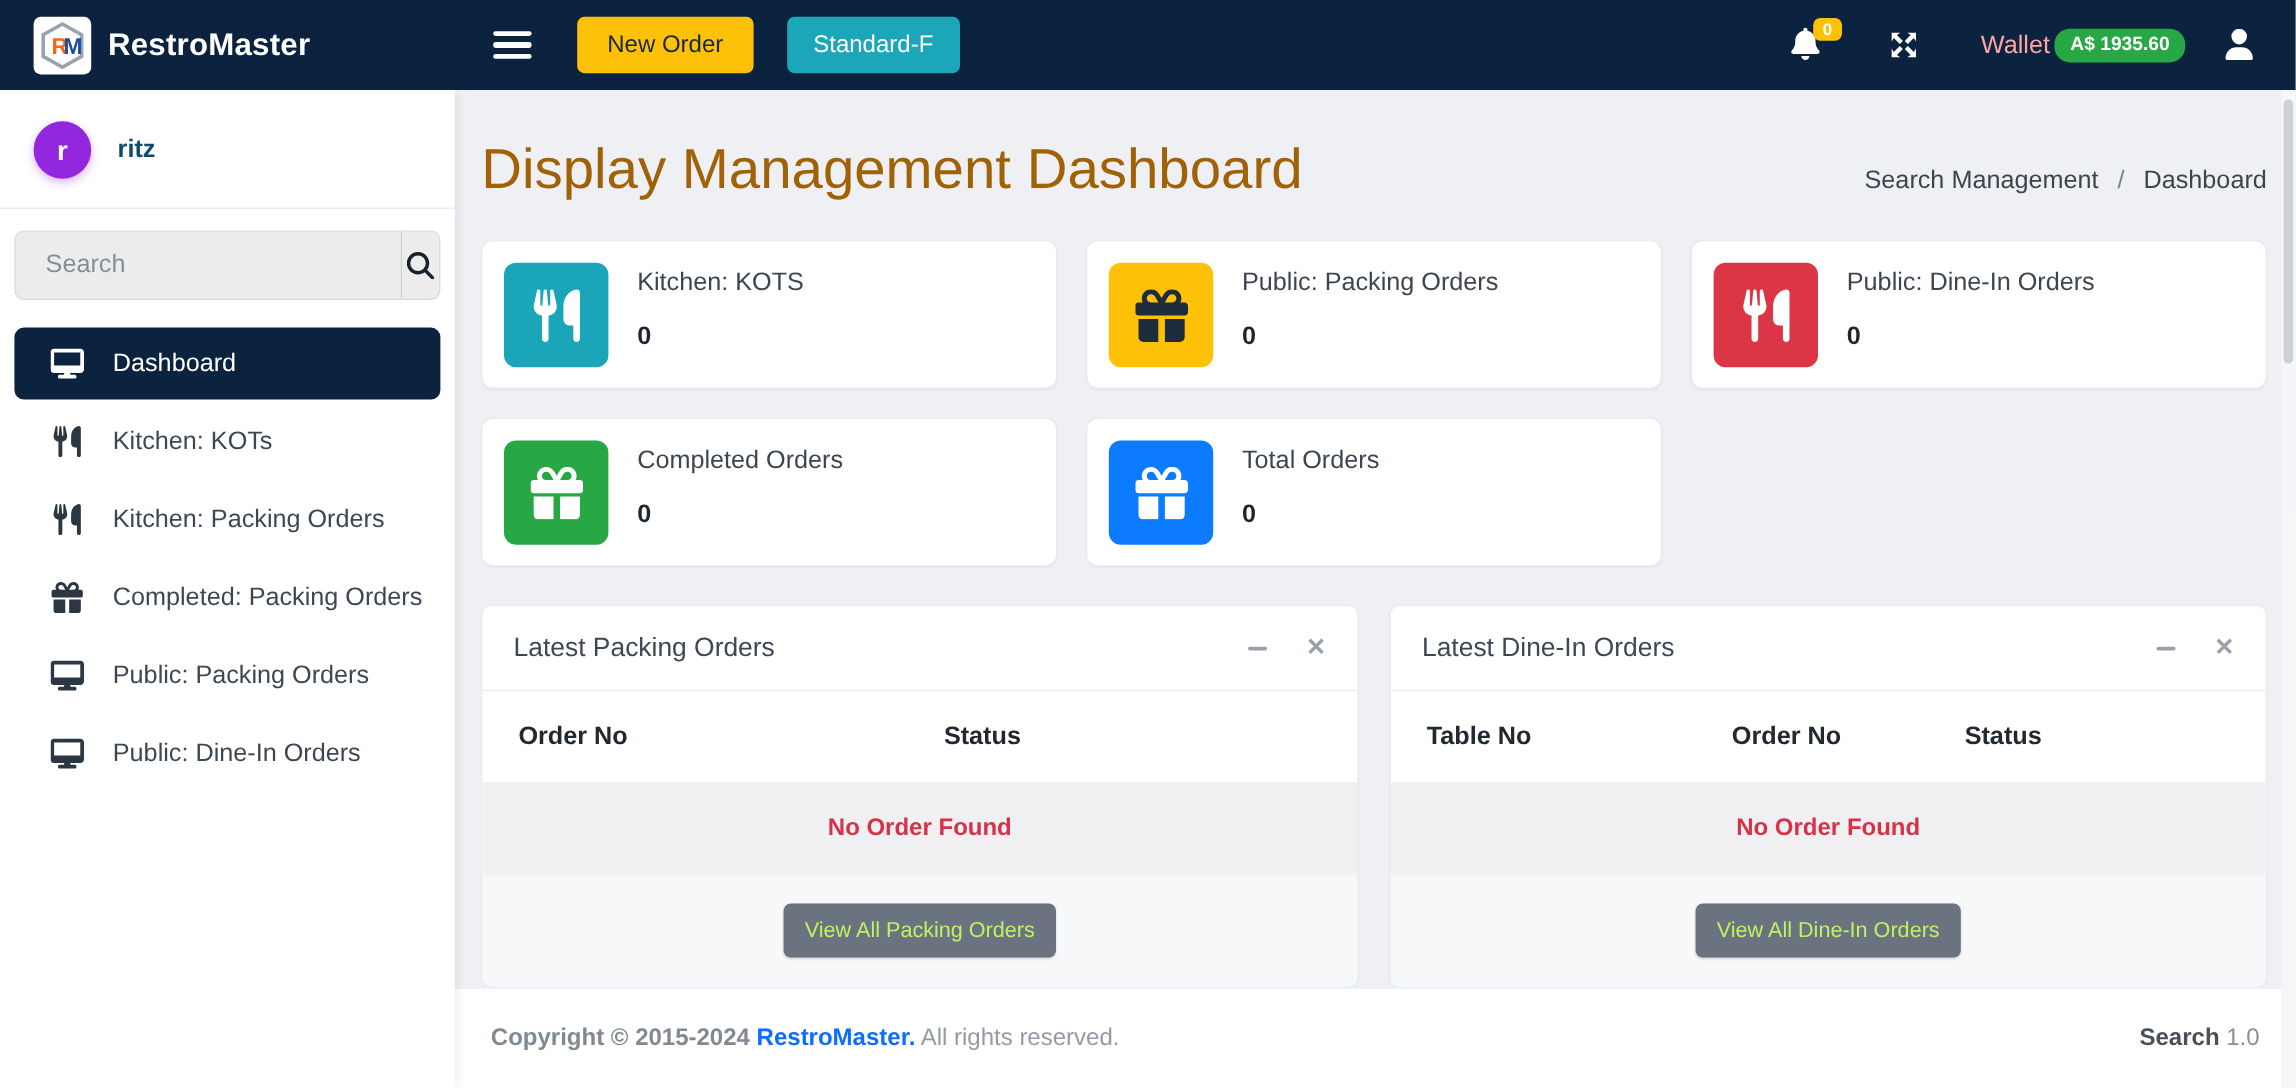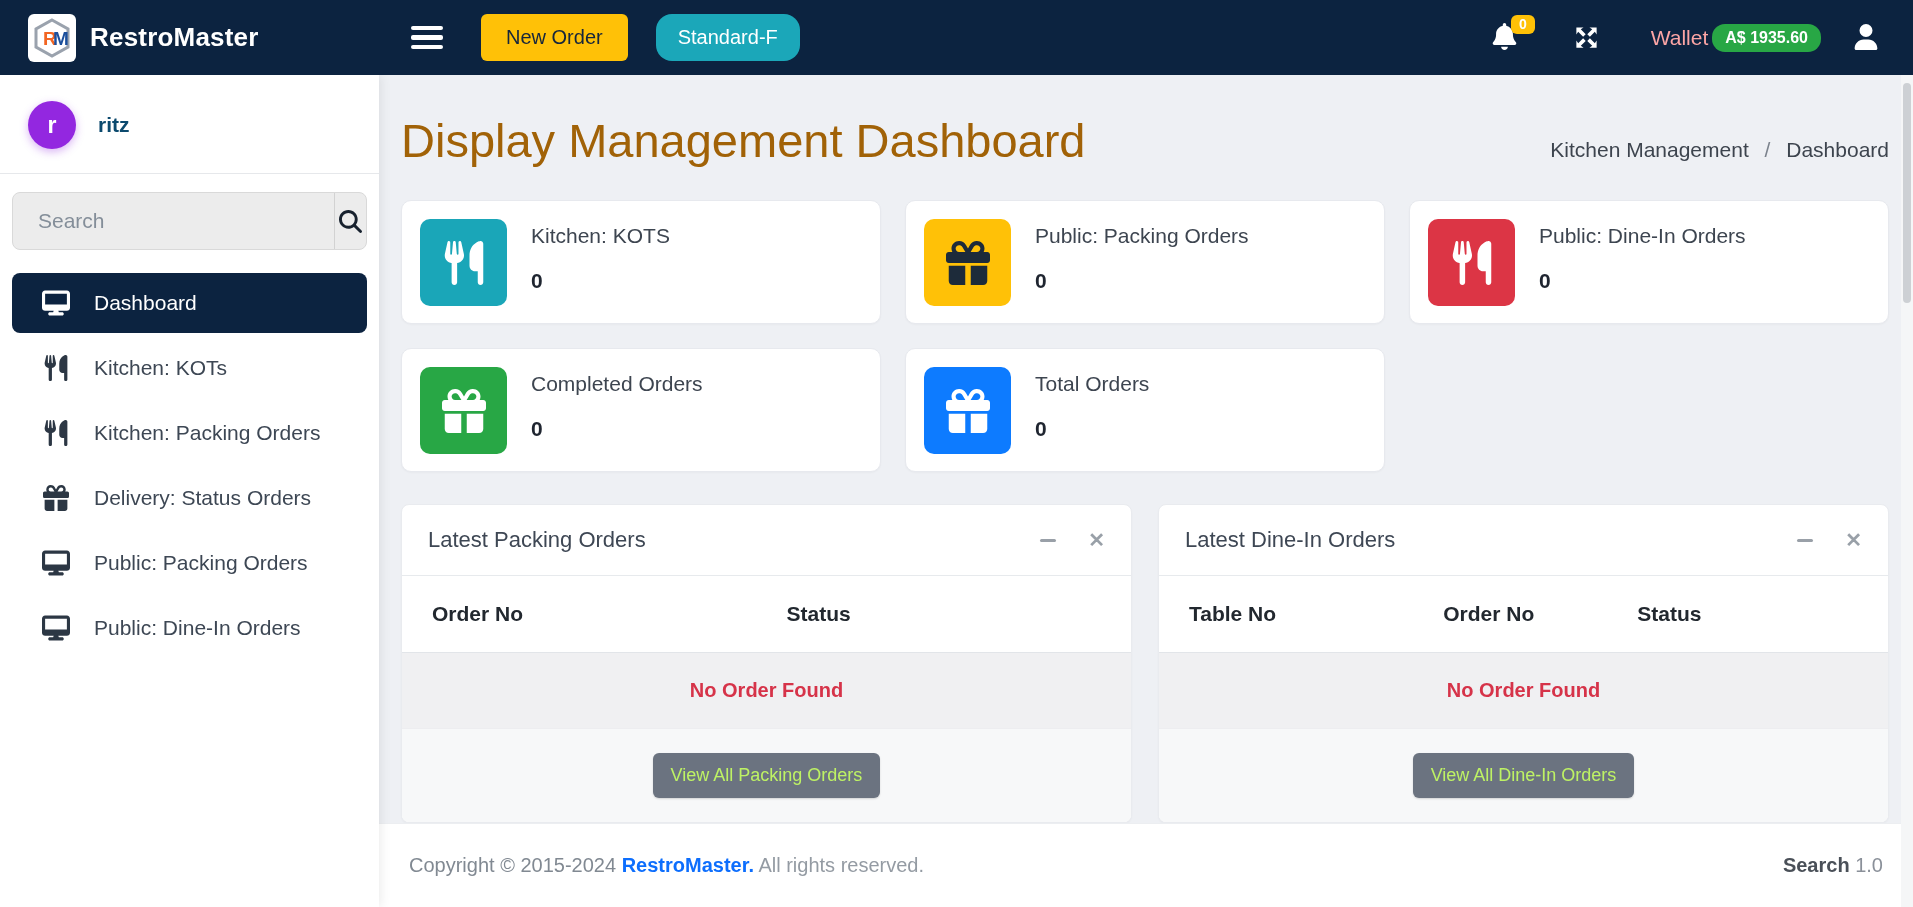--- a/index.html
+++ b/index.html
@@ -11,21 +11,21 @@
     background:#0c2340; display:flex; align-items:center; z-index:30; }
   .brand { width:379px; height:75px; display:flex; align-items:center; padding-left:28px; flex:0 0 auto; }
   .logo-box { width:48px; height:48px; background:#fff; border-radius:6px; display:flex;
     align-items:center; justify-content:center; margin-right:14px; position:relative; }
   .logo-hex { width:40px; height:40px; }
   .brand-name { color:#fff; font-size:26px; font-weight:bold; letter-spacing:.2px; }
   .hamburger { margin-left:32px; width:34px; cursor:pointer; }
   .hamburger span { display:block; width:32px; height:4.5px; background:#fff; border-radius:2px; margin:5px 0; }
   .btn-neworder { margin-left:36px; background:#ffc107; color:#16263c; border:none; border-radius:6px;
     font-size:20px; padding:12px 25px; font-family:inherit; cursor:pointer; }
-  .btn-profile { margin-left:28px; background:#1ba7b9; color:#fff; border:none; border-radius:16px;
+  .btn-profile { margin-left:28px; background:#1ba7b9; color:#fff; border:none; border-radius:6px;
     font-size:20px; padding:12px 22px; font-family:inherit; cursor:pointer; }
   .nav-right { margin-left:auto; display:flex; align-items:center; padding-right:32px; }
   .bell-wrap { position:relative; width:30px; height:30px; cursor:pointer; }
   .bell-wrap svg { width:27px; height:27px; fill:#fff; }
   .bell-badge { position:absolute; top:-8px; right:-14px; background:#ffc107; color:#fff;
     font-size:14px; font-weight:bold; border-radius:6px; padding:2px 8px; line-height:1.1; }
   .expand-wrap { margin-left:52px; width:28px; height:28px; cursor:pointer; }
   .expand-wrap svg { width:27px; height:27px; fill:#fff; }
   .wallet { margin-left:50px; display:flex; align-items:center; cursor:pointer; }
   .wallet-label { color:#fca5a5; font-size:21px; }
@@ -98,21 +98,21 @@
   .p-empty { background:#f0f0f2; text-align:center; padding:26px; font-size:20px; font-weight:bold; color:#d63349; }
   .p-foot { background:#f7f8f9; padding:24px; text-align:center; border-top:1px solid #ededf0; }
   .btn-viewall { background:#6b7380; color:#bef264; border:none; border-radius:6px; font-size:18px;
     font-weight:500; padding:12px 18px; font-family:inherit; cursor:pointer;
     box-shadow:0 1px 2px rgba(0,0,0,.15); }
 
   
   .footer { height:86px; background:#fff; border-top:1px solid #eceef1; display:flex;
     align-items:center; justify-content:space-between; padding:0 30px; font-size:20px; }
   .fo-left { color:#949ba3; }
-  .fo-bold { font-weight:normal; color:#818992; }
+  .fo-bold { font-weight:bold; color:#818992; }
   .fo-brand { font-weight:bold; color:#0d6efd; cursor:pointer; }
   .fo-right { color:#8a9099; }
   .fo-version { font-weight:bold; color:#4a5058; }
 
   
   .scrollbar { position:absolute; top:75px; right:0; width:12px; height:832px; background:#f5f6f7; z-index:40; }
   .scroll-thumb { position:absolute; top:8px; left:2px; width:8px; height:220px; background:#cdd0d4; border-radius:4px; }
 </style>
 </head>
 <body>
@@ -226,21 +226,21 @@
           </svg>
         </span>
       <span class="mi-label">Kitchen: Packing Orders</span>
     </div>
     <div class="menu-item">
       <span class="mi-icon">
           <svg>
             <use href="#i-gift"></use>
           </svg>
         </span>
-      <span class="mi-label">Delivery: Status Orders</span>
+      <span class="mi-label">Completed: Packing Orders</span>
     </div>
     <div class="menu-item">
       <span class="mi-icon">
           <svg>
             <use href="#i-desktop"></use>
           </svg>
         </span>
       <span class="mi-label">Public: Packing Orders</span>
     </div>
     <div class="menu-item">
@@ -252,21 +252,21 @@
       <span class="mi-label">Public: Dine-In Orders</span>
     </div>
   </div>
 </div>
 
 <div class="main">
   <div class="content">
     <div class="page-head">
       <div class="page-title">Display Management Dashboard</div>
       <div class="breadcrumb">
-        <span class="crumb">Kitchen Management</span>
+        <span class="crumb">Search Management</span>
         <span class="sep">/</span>
         <span class="crumb">Dashboard</span>
       </div>
     </div>
 
     <div class="cards-grid">
       <div class="stat-card">
         <div class="stat-icon" style="background: rgb(26, 166, 184); color: rgb(255, 255, 255);">
             <svg>
               <use href="#i-utensils"></use>

